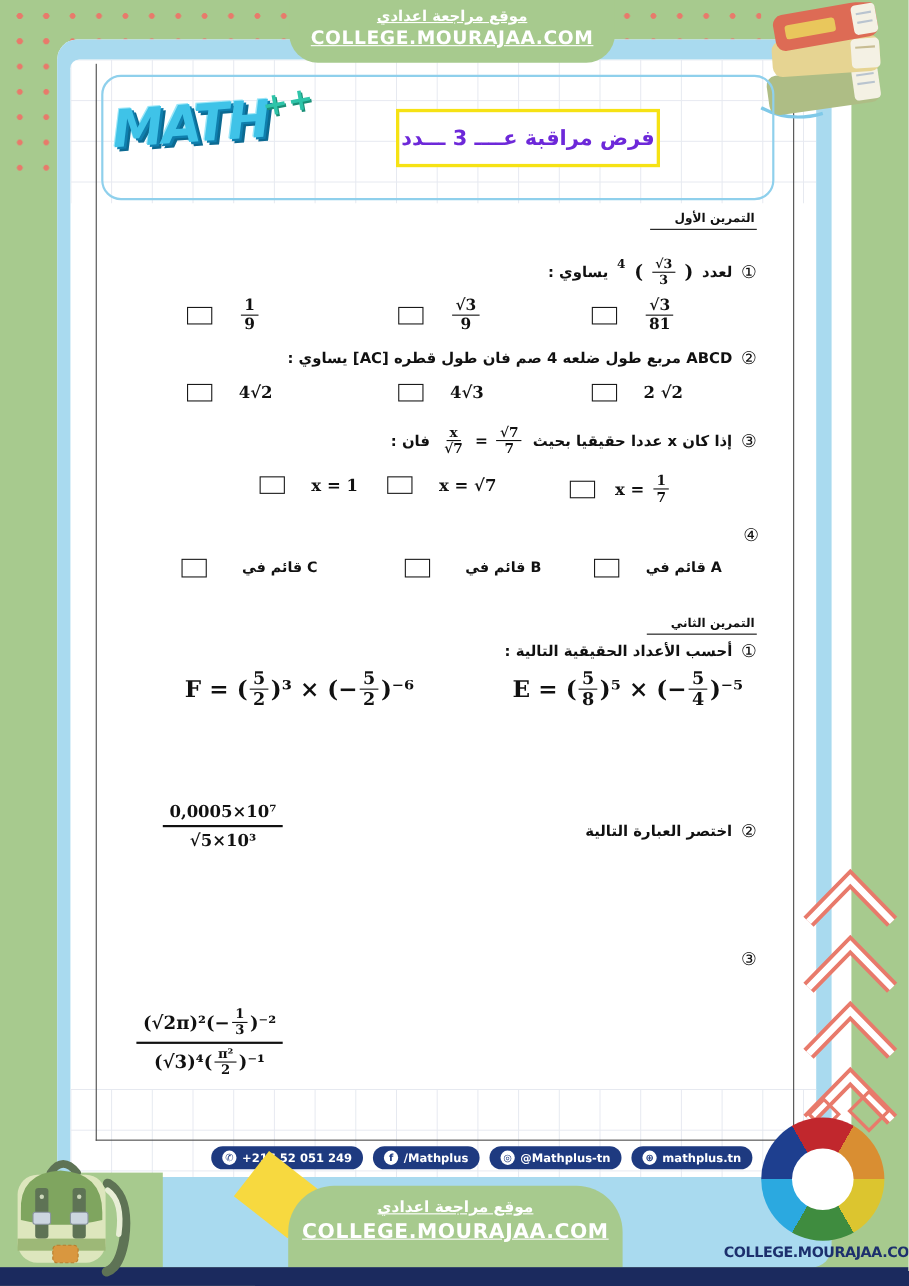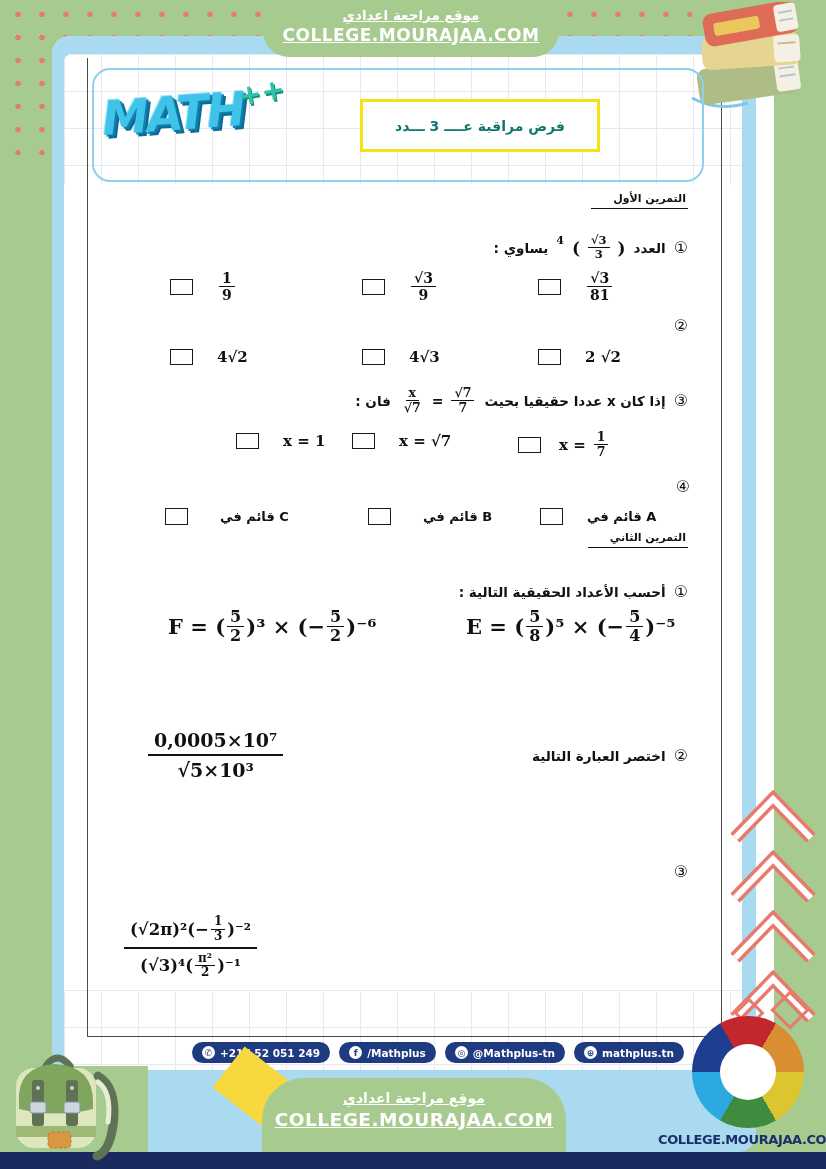--- a/index.html
+++ b/index.html
@@ -37,21 +37,21 @@
   .green-patch{left:0;top:1066px;width:148px;height:86px;background:#a7ca8e;}
   
   .header-box{left:92px;top:68px;width:608px;height:110px;border:2.5px solid #8fd0ec;border-radius:18px;}
   .math-logo{left:102px;top:86px;font-style:italic;font-weight:900;font-size:47px;letter-spacing:-2px;
      color:#3fc3e8;transform:rotate(-4deg);
      text-shadow:2px 2px 0 #0f7fae,4px 4px 0 #0c6a92,-1px -1px 0 #9ae6f8;}
   .math-plus{left:238px;top:76px;font-weight:900;font-size:28px;color:#2ec4a9;transform:rotate(-10deg);
      text-shadow:1px 2px 0 #1a8f77;}
   .exam-title{left:360px;top:99px;width:234px;height:47px;border:3px solid #f6e214;background:#fff;
      display:flex;align-items:center;justify-content:center;direction:rtl;
-     font-weight:bold;font-size:14px;color:#0f766e;}
+     font-weight:bold;font-size:19px;color:#6d28d9;}
   
   .rtlrow{position:absolute;direction:rtl;display:flex;align-items:center;gap:8px;
      font-weight:bold;font-size:13.5px;color:#111;white-space:nowrap;}
   .qnum{font-size:16px;font-weight:normal;}
   .utitle{font-size:11px;border-bottom:1.8px solid #111;padding:0 2px 3px 22px;}
   .instr{font-size:12.6px;}
   
   .mserif{font-family:"DejaVu Serif","Liberation Serif",serif;font-weight:bold;color:#111;}
   .frac{display:inline-flex;flex-direction:column;align-items:center;margin:0 2px;}
   .frac .fn{border-bottom:1.6px solid #111;padding:0 3px;line-height:1.15;}
@@ -67,21 +67,21 @@
   .formula{position:absolute;display:flex;align-items:center;font-family:"DejaVu Serif","Liberation Serif",serif;
      font-weight:bold;color:#111;}
   .formula .ft{font-size:21px;white-space:pre;}
   .formula .frac{font-size:16px;}
   .bigfrac{position:absolute;display:inline-flex;flex-direction:column;align-items:center;
      font-family:"DejaVu Serif","Liberation Serif",serif;font-weight:bold;color:#111;}
   .bigfrac .bnum{display:flex;align-items:center;border-bottom:2px solid #111;padding:1px 6px 3px;}
   .bigfrac .bden{display:flex;align-items:center;padding:3px 6px 1px;}
   .bigfrac .bt{font-size:16.5px;white-space:pre;}
   .bigfrac .frac{font-size:12px;}
-  .expr2 .bt{font-size:19px;}
+  .expr2 .bt{font-size:15px;}
   
   .badges{left:192px;top:1042px;display:flex;gap:9px;align-items:center;}
   .pill{background:#1e3a80;border-radius:12px;height:21px;display:flex;align-items:center;gap:5px;
      padding:0 10px;color:#fff;font-size:10.5px;font-weight:bold;white-space:nowrap;}
   .picon{width:13px;height:13px;border-radius:50%;background:#fff;color:#1e3a80;display:flex;
      align-items:center;justify-content:center;font-size:9px;font-weight:bold;}
   
   .chev{position:absolute;left:727px;width:92px;height:58px;}
   .diamond{position:absolute;border:3.5px solid #e87a6b;transform:rotate(45deg);}
   
@@ -141,21 +141,21 @@
   <div class="abs math-logo">MATH</div>
   <div class="abs math-plus">++</div>
   <div class="abs exam-title">فرض مراقبة عــــ 3 ـــدد</div>
 
   <div class="rtlrow" style="right:138px;top:192px;gap:18px;">
     <span class="utitle">التمرين الأول</span>
   </div>
 
   <div class="rtlrow" style="right:138px;top:234px;">
     <span class="qnum">①</span>
-    <span>العدد</span>
+    <span>لعدد</span>
     <span class="eq mserif" dir="ltr">
       <span class="paren">(</span>
       <span class="frac f11">
           <span class="fn">√3</span>
           <span class="fd">3</span>
         </span>
       <span class="paren">)</span>
     </span>
     <span class="supnum">4</span>
     <span>يساوي :</span>
@@ -177,20 +177,21 @@
   <div class="opt" style="left:538px;top:270px;">
     <span class="cb"></span>
     <span class="frac f14 mserif">
         <span class="fn">√3</span>
         <span class="fd">81</span>
       </span>
   </div>
 
   <div class="rtlrow" style="right:138px;top:316px;">
     <span class="qnum">②</span>
+    <span>ABCD  مربع طول ضلعه 4 صم فان طول قطره [AC] يساوي :</span>
   </div>
   <div class="opt" style="left:170px;top:348px;">
     <span class="cb"></span>
     <span class="mlabel">4√2</span>
   </div>
   <div class="opt" style="left:362px;top:348px;">
     <span class="cb"></span>
     <span class="mlabel">4√3</span>
   </div>
   <div class="opt" style="left:538px;top:348px;">
@@ -240,21 +241,21 @@
   </div>
   <div class="opt" style="left:368px;top:508px;gap:32px;">
     <span class="cb" style="height:15px;"></span>
     <span class="alabel">قائم في B</span>
   </div>
   <div class="opt" style="left:540px;top:508px;">
     <span class="cb" style="height:15px;"></span>
     <span class="alabel">قائم في A</span>
   </div>
 
-  <div class="rtlrow" style="right:138px;top:531px;justify-content:flex-end;">
+  <div class="rtlrow" style="right:138px;top:560px;justify-content:flex-end;">
     <span class="utitle">التمرين الثاني</span>
   </div>
   <div class="rtlrow" style="right:138px;top:582px;">
     <span class="qnum">①</span>
     <span>أحسب الأعداد الحقيقية التالية :</span>
   </div>
 
   <div class="formula" style="left:168px;top:608px;">
     <span class="ft">F = (</span>
     <span class="frac">

